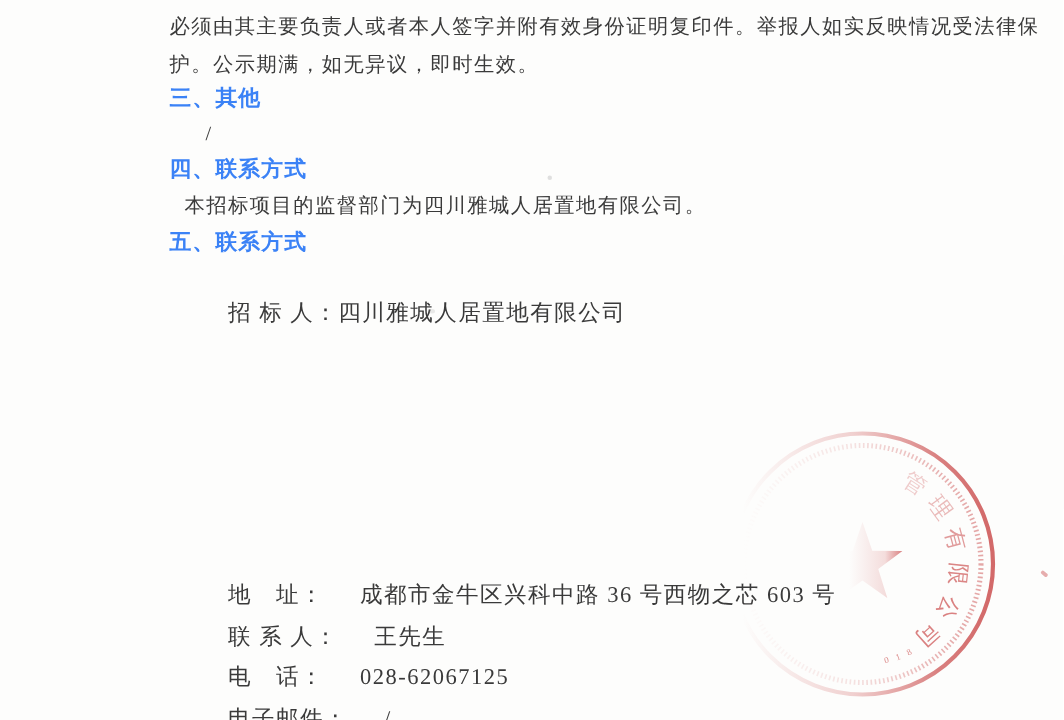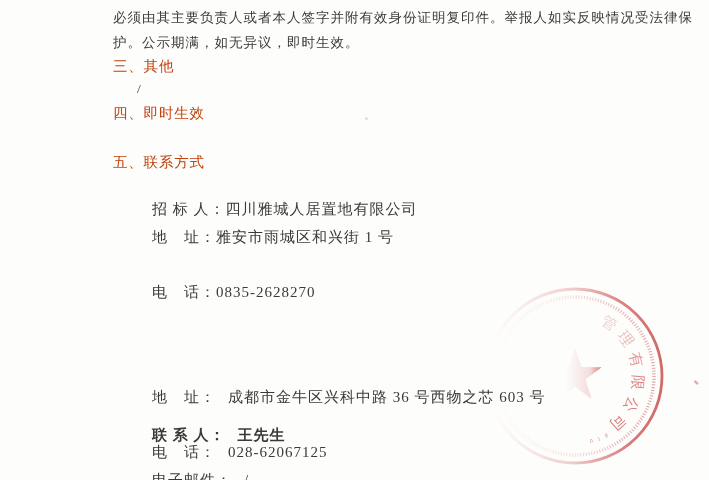--- a/index.html
+++ b/index.html
@@ -13,36 +13,36 @@
   }
   .t{
     position:absolute;
     font-size:13.5px;
     letter-spacing:1px;
     line-height:16px;
     white-space:pre;
     color:#3a3a3a;
   }
   .h{
-    font-weight:normal;
+    font-weight:bold;
     font-size:14.5px;
     letter-spacing:0.8px;
-    color:#c2410c;
+    color:#3b82f6;
   }
   .row{
     position:absolute;
     left:133px;
     font-size:15px;
     letter-spacing:1px;
     line-height:16px;
     white-space:pre;
   }
   .row .lbl{white-space:pre;}
   .row .lbl.tight{letter-spacing:0.2px;}
-  .row .val.gap{margin-left:12px;}
+  .row .val.gap{margin-left:24px;}
   .speck{
     position:absolute;border-radius:50%;
     background:#9a9a9a;opacity:0.3;
   }
   .seal{
     position:absolute;left:460px;top:262px;
     width:249px;height:218px;
   }
   .seal text{
     font-family:"Liberation Serif","DejaVu Serif",serif;
@@ -52,38 +52,33 @@
 <body>
 
 <div class="page">
 
   <div class="t" style="left:113px;top:10px;">必须由其主要负责人或者本人签字并附有效身份证明复印件。举报人如实反映情况受法律保</div>
   <div class="t" style="left:113px;top:35px;font-family:Liberation Serif, serif;">护。公示期满，如无异议，即时生效。</div>
 
   <div class="t h" style="left:113px;top:58px;">三、其他</div>
   <div class="t" style="left:137px;top:81px;">/</div>
 
-  <div class="t h" style="left:113px;top:105px;">四、即时生效</div>
+  <div class="t h" style="left:113px;top:105px;">四、联系方式</div>
+  <div class="t" style="left:123px;top:129px;">本招标项目的监督部门为四川雅城人居置地有限公司。</div>
 
   <div class="t h" style="left:113px;top:154px;">五、联系方式</div>
 
   <div class="row" style="top:185px;">
     <span class="lbl">招 标 人：</span><span class="val">四川雅城人居置地有限公司</span>
   </div>
-  <div class="row" style="top:213px;">
-    <span class="lbl">地　址：</span><span class="val">雅安市雨城区和兴街 1 号</span>
-  </div>
-  <div class="row" style="top:268px;">
-    <span class="lbl">电　话：</span><span class="val">0835-2628270</span>
-  </div>
 
   <div class="row" style="top:373px;">
     <span class="lbl">地　址：</span><span class="val gap">成都市金牛区兴科中路 36 号西物之芯 603 号</span>
   </div>
-  <div class="row" style="top:411px;font-weight:bold;">
+  <div class="row" style="top:401px;">
     <span class="lbl">联 系 人：</span><span class="val gap">王先生</span>
   </div>
   <div class="row" style="top:428px;">
     <span class="lbl">电　话：</span><span class="val gap">028-62067125</span>
   </div>
   <div class="row" style="top:456px;">
     <span class="lbl">电子邮件：</span><span class="val gap">/</span>
   </div>
 
   <div class="speck" style="left:365px;top:117px;width:3px;height:3px;"></div>

